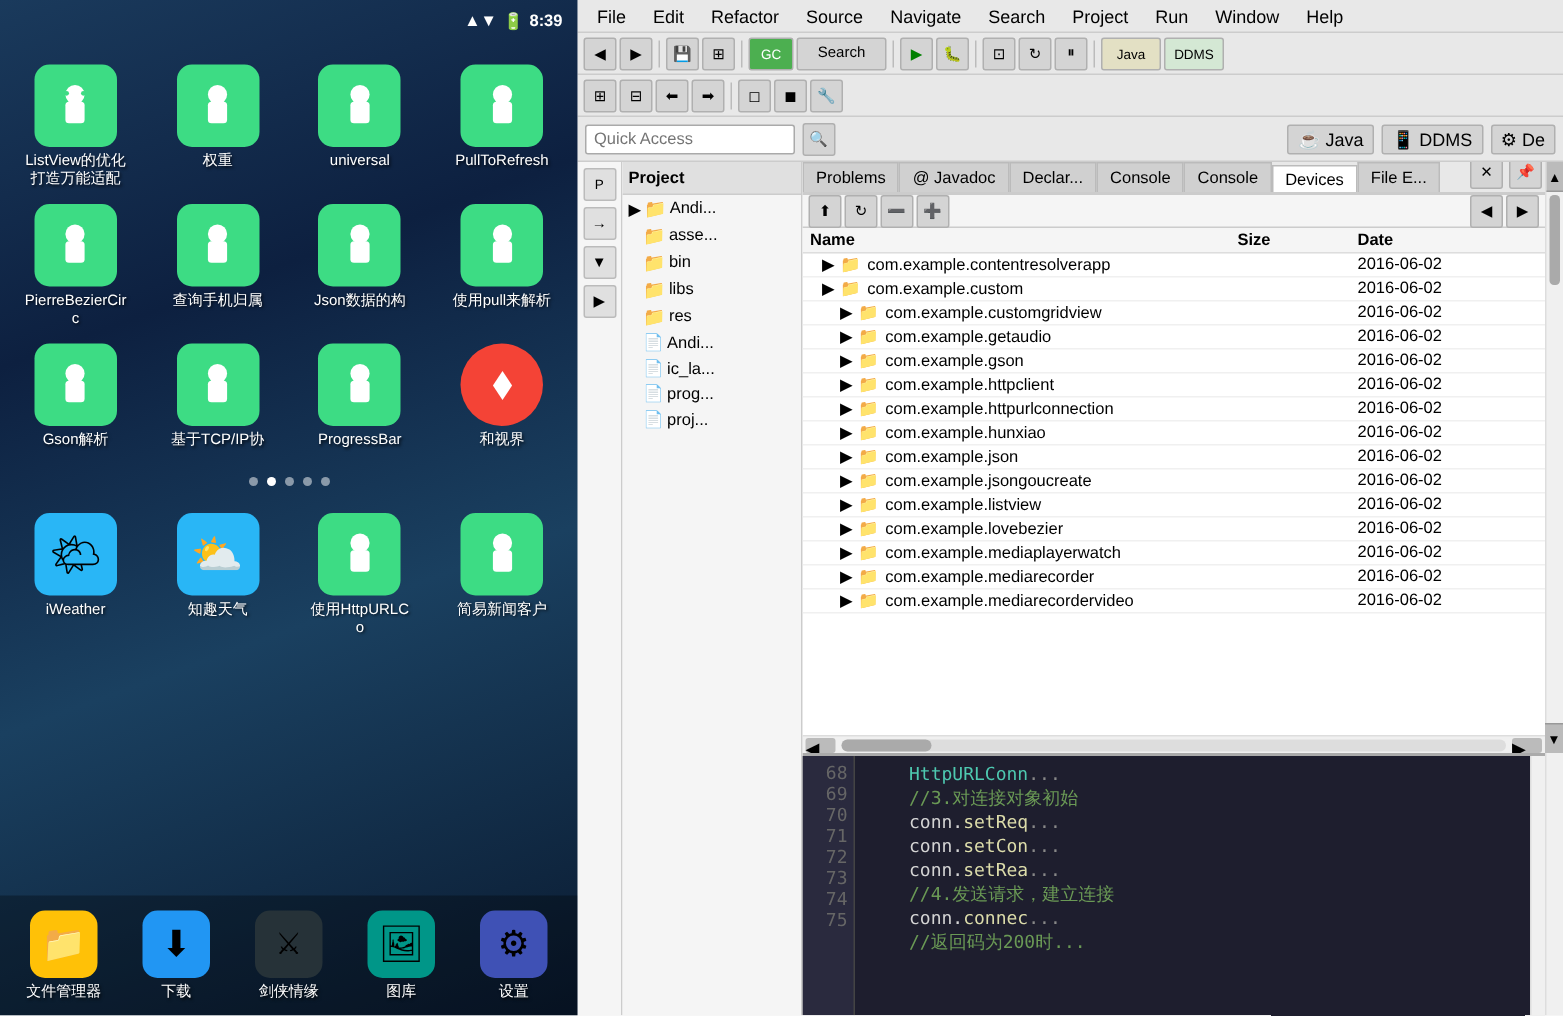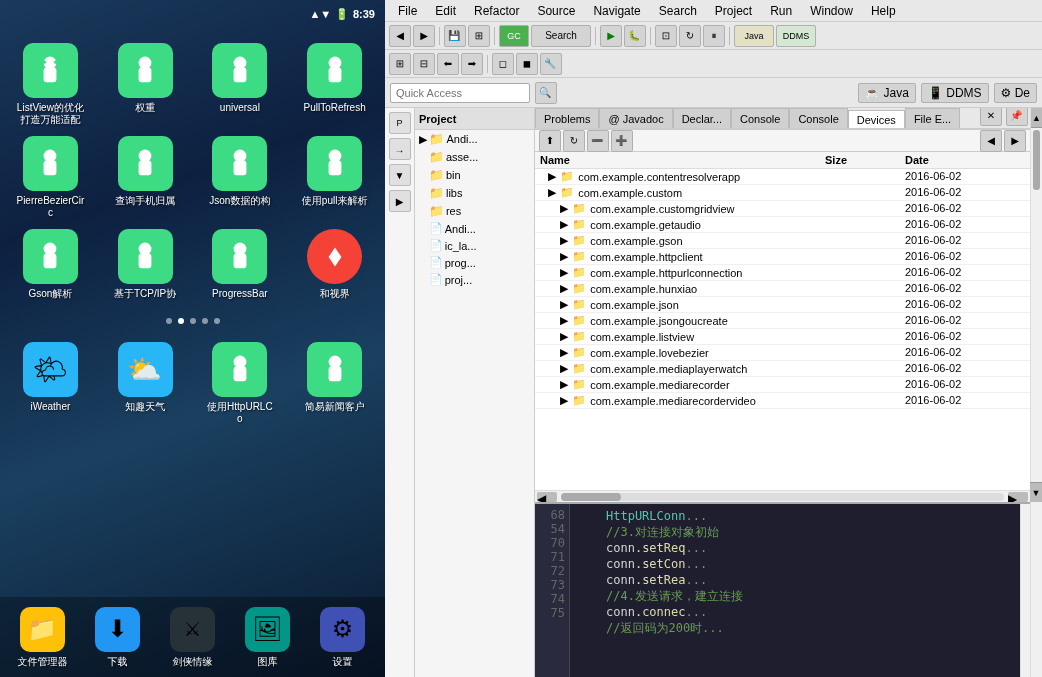--- a/index.html
+++ b/index.html
@@ -858,21 +858,21 @@
         <div style="flex:1;height:8px;background:#ddd;border-radius:4px;margin:0 2px;">
           <div style="width:60px;height:8px;background:#aaa;border-radius:4px;"></div>
         </div>
         <div style="width:20px;height:10px;background:#bbb;border-radius:2px;margin:0 2px;">▶</div>
       </div>
 
       <div class="bottom-panel">
         <div class="code-area">
           <div class="line-numbers">
             <div>68</div>
-            <div>54</div>
+            <div>69</div>
             <div>70</div>
             <div>71</div>
             <div>72</div>
             <div>73</div>
             <div>74</div>
             <div>75</div>
           </div>
           <div class="code-content">
             <div class="code-line code-normal">
               <span style="color:#4EC9B0;">HttpURLConn</span><span style="color:#888;">...</span>

